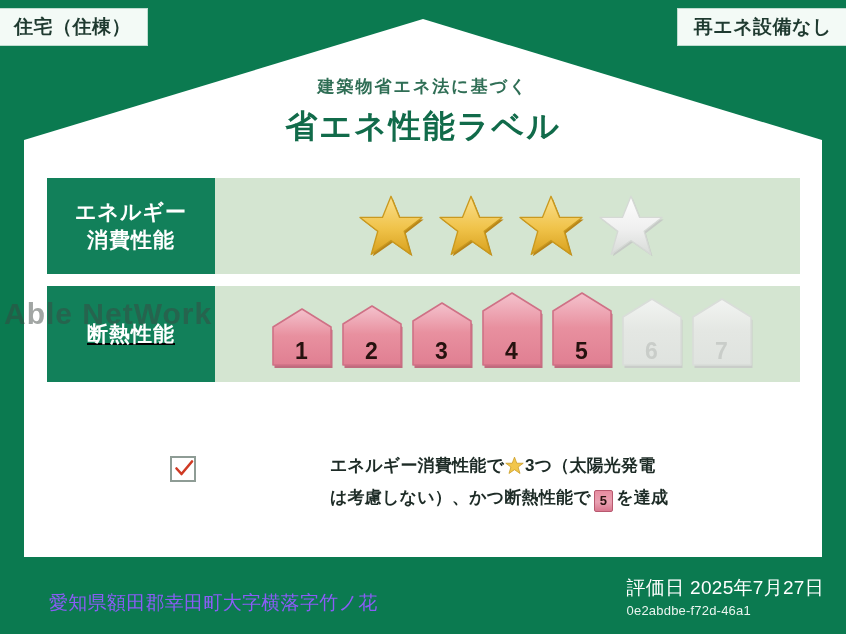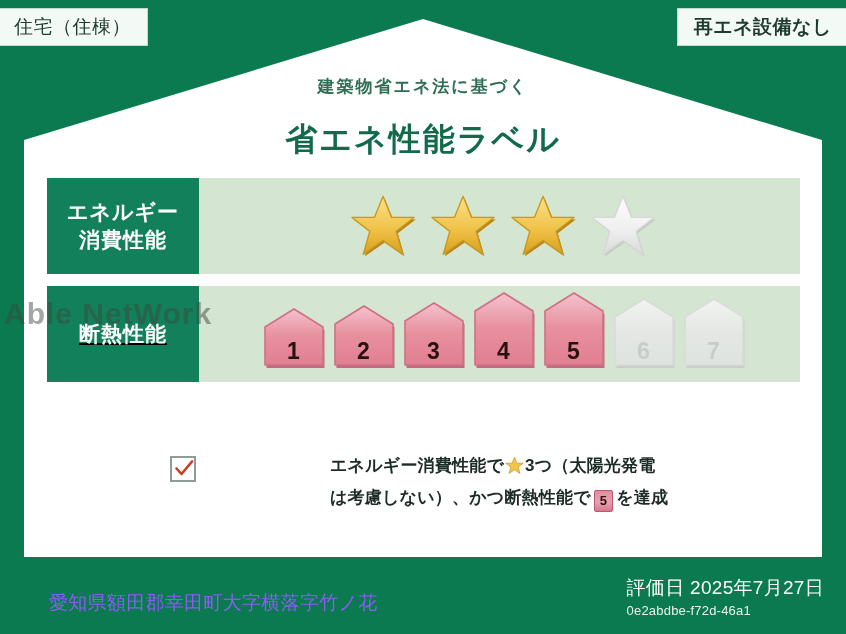--- a/index.html
+++ b/index.html
@@ -39,21 +39,21 @@
     left: 0px; top: 8px;
     height: 38px;
     padding: 0 16px 0 14px;
     display: flex;
     align-items: center;
     background: #f3faf6;
     border: 1px solid #bfdcd0;
     border-left: none;
     box-sizing: border-box;
     font-size: 19px;
-    font-weight: normal;
+    font-weight: bold;
     color: #1f3a30;
     letter-spacing: 0.5px;
     white-space: nowrap;
   }
 
   
   .tag-topright {
     position: absolute;
     right: 0px; top: 8px;
     height: 38px;
@@ -80,21 +80,21 @@
     text-align: center;
   }
   .title-sub {
     font-size: 17px;
     font-weight: bold;
     color: #2f6e55;
     letter-spacing: 2px;
     line-height: 1.1;
   }
   .title-main {
-    margin-top: 25px;
+    margin-top: 12px;
     font-size: 32px;
     font-weight: bold;
     color: #116b4a;
     letter-spacing: 2px;
     line-height: 1.1;
   }
 
   
   .perf-panel {
     position: absolute;
@@ -107,21 +107,21 @@
     width: 753px;
     height: 96px;
     background: #d4e5d1;
     display: flex;
     align-items: stretch;
   }
   .perf-row.row-energy { top: 0px; }
   .perf-row.row-insul  { top: 108px; text-decoration: underline; }
 
   .perf-label {
-    width: 152px;
+    width: 168px;
     background: #12805a;
     color: #ffffff;
     display: flex;
     flex-direction: column;
     align-items: center;
     justify-content: center;
     font-size: 21px;
     font-weight: bold;
     letter-spacing: 1px;
     line-height: 1.32;

